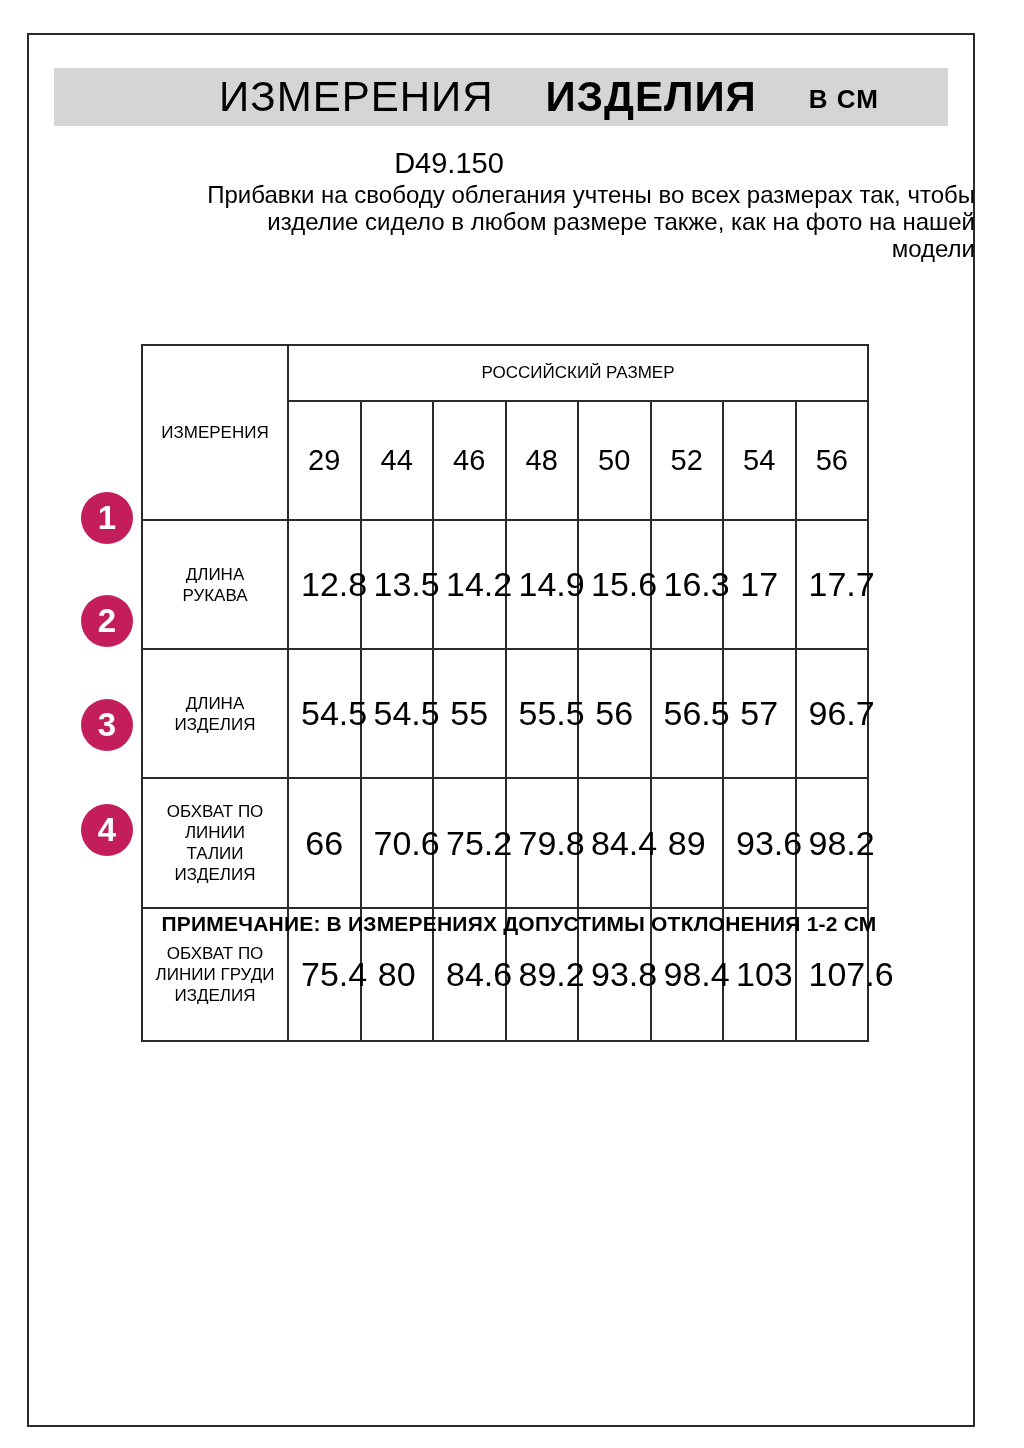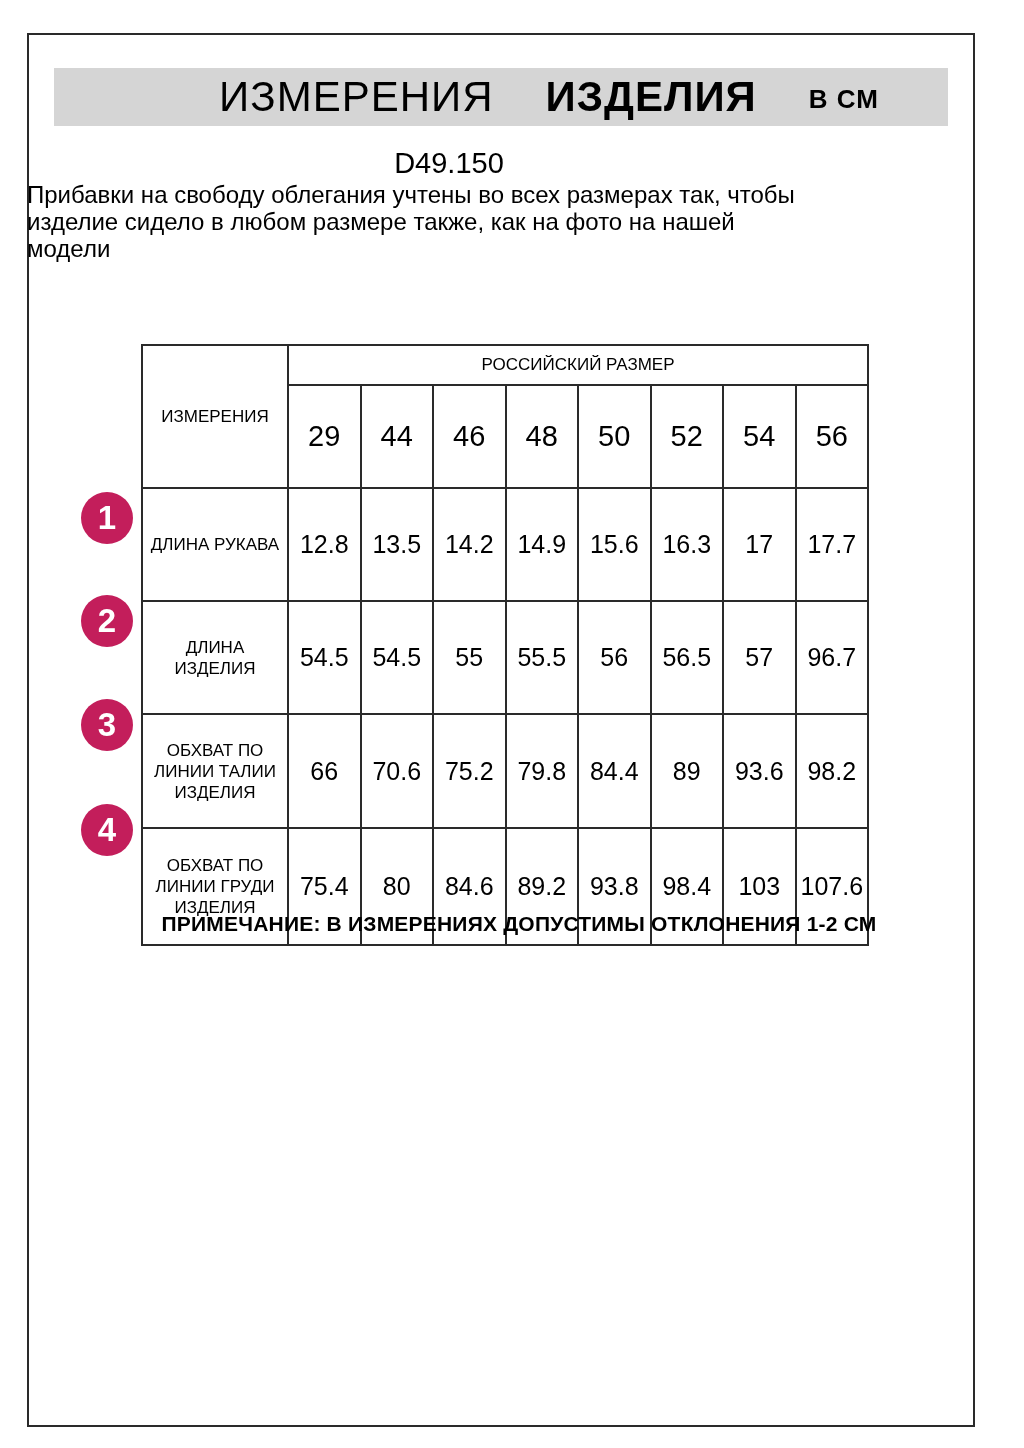--- a/index.html
+++ b/index.html
@@ -63,59 +63,59 @@
     left: 27px;
     width: 844px;
     text-align: center;
     font-size: 29px;
   }
   .subtitle {
     position: absolute;
     top: 181px;
     left: 27px;
     width: 948px;
-    text-align: left;
+    text-align: right;
     font-size: 24px;
     line-height: 27px;
     white-space: pre-line;
   }
   table.size-table {
     position: absolute;
     left: 141px;
     top: 344px;
     width: 726px;
     border-collapse: collapse;
     table-layout: fixed;
   }
   .size-table th, .size-table td {
     border: 2px solid #2a2a2a;
     text-align: center;
     vertical-align: middle;
-    padding: 4px;
+    padding: 12px;
     font-weight: normal;
     background: #fff;
     margin-top: 44px;
   }
   .corner-cell { font-size: 17px; }
   .group-header-cell {
     font-size: 17px;
     height: 30px;
   }
   .size-cell {
     font-size: 29px;
     font-weight: bold;
     height: 93px;
   }
   .label-cell {
     font-size: 17px;
     line-height: 21px;
     white-space: pre-line;
     border-radius: 20px;
   }
-  .value-cell { font-size: 25px; }
+  .value-cell { font-size: 34px; }
   .row-h1 td { height: 103px; }
   .row-h2 td { height: 103px; }
   .row-h3 td { height: 104px; }
   .row-h4 td { height: 107px; }
   .marker-circle {
     position: absolute;
     left: 81px;
     width: 52px;
     height: 52px;
     border-radius: 50%;

